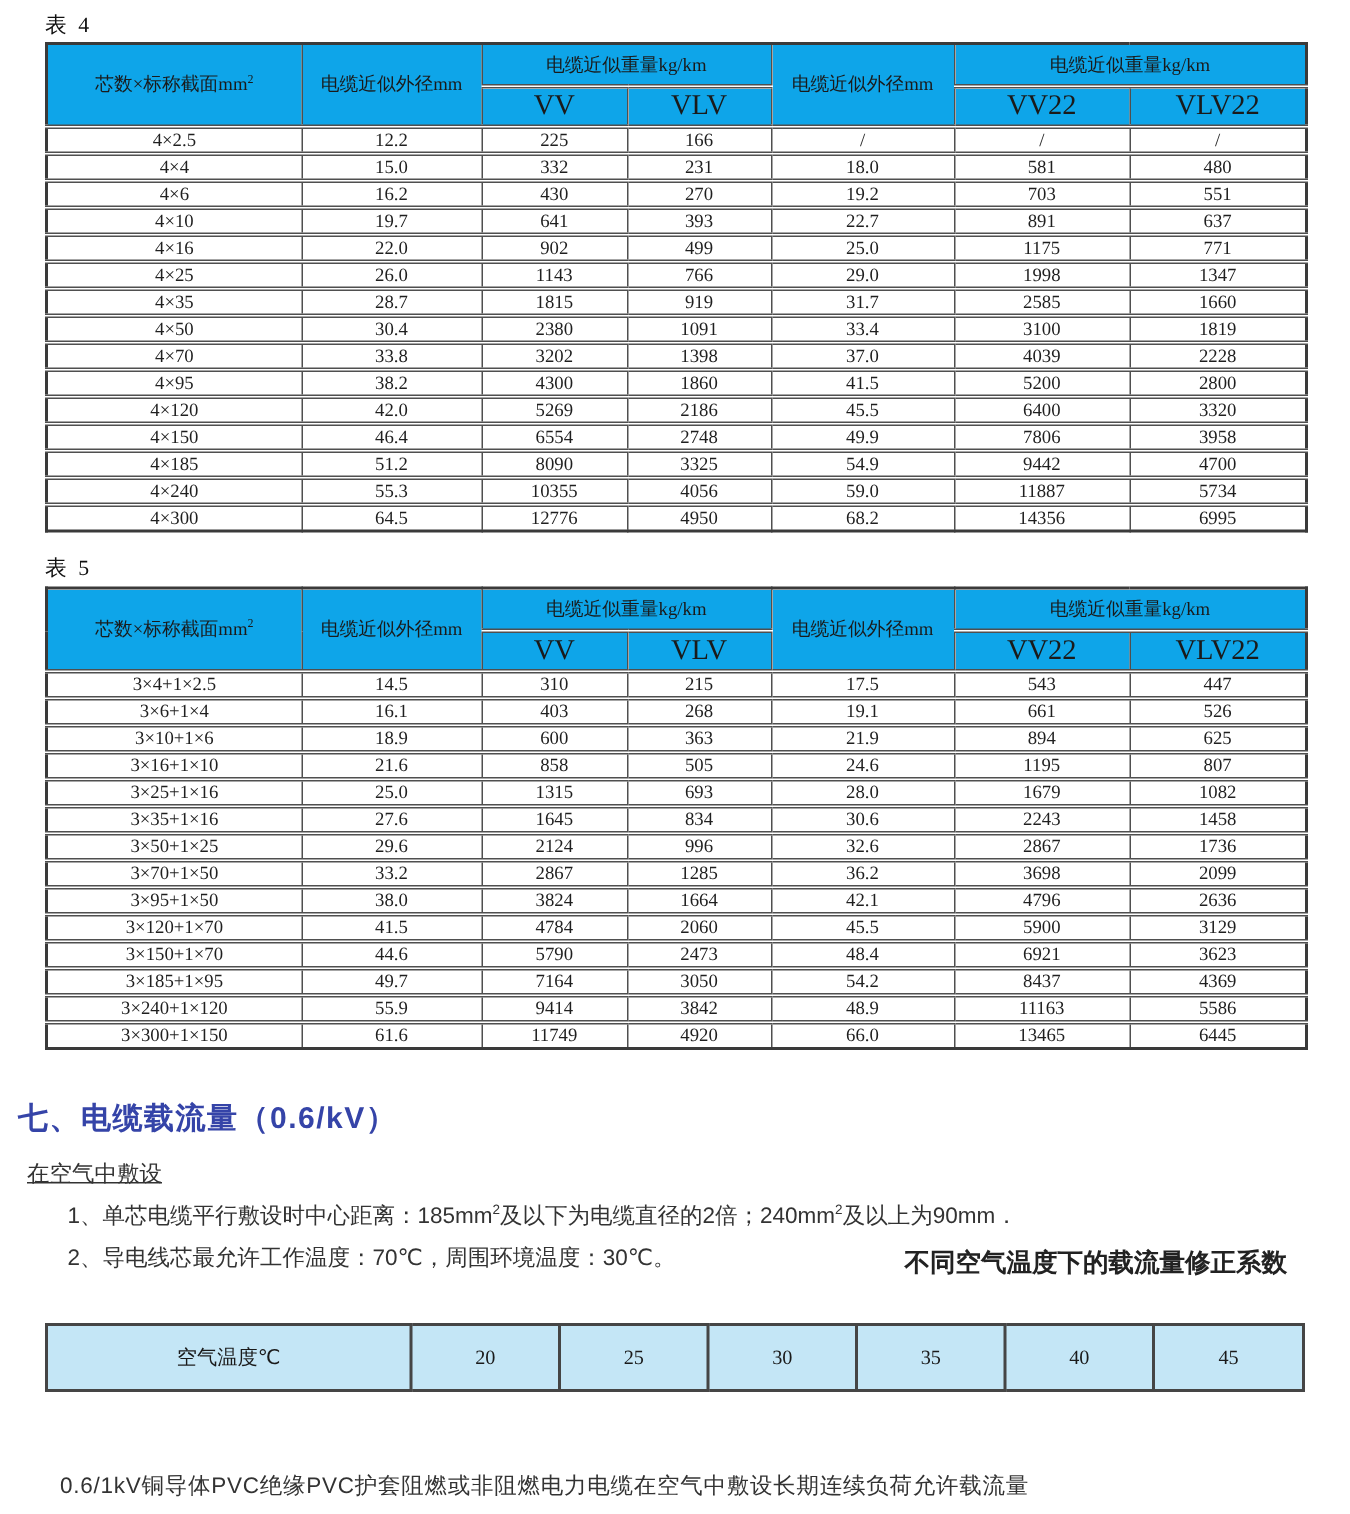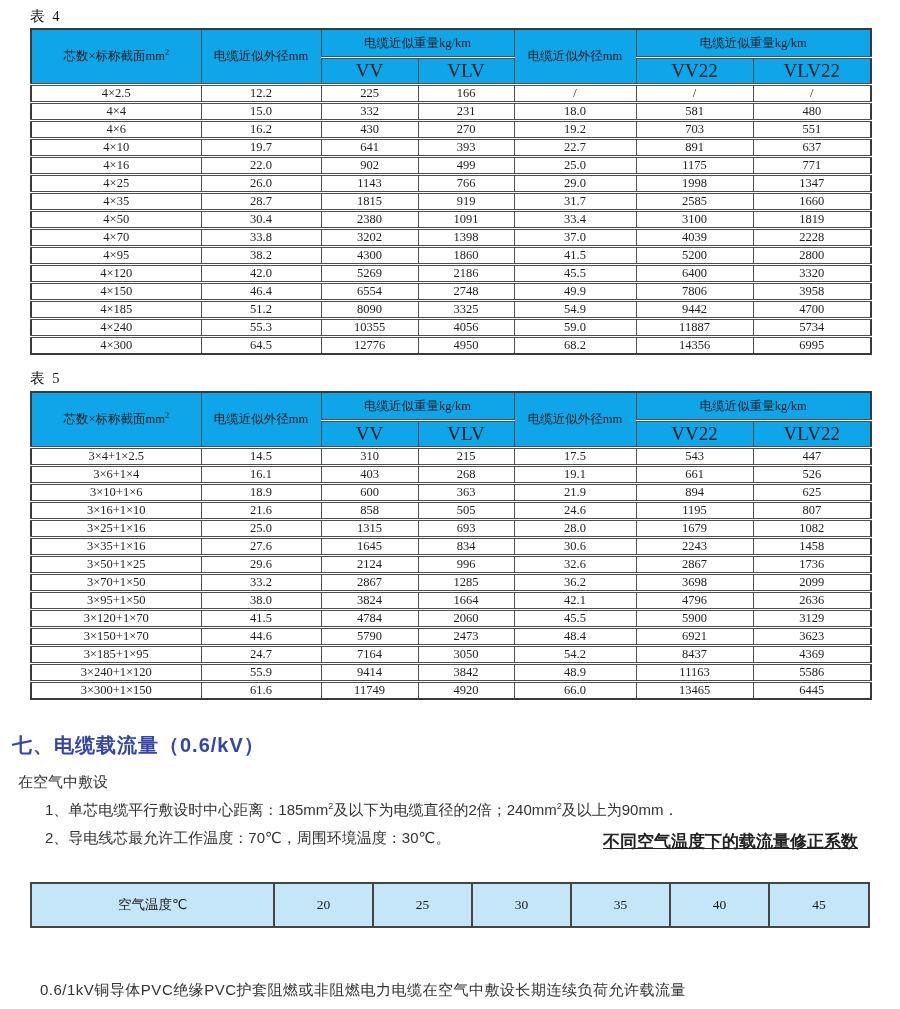--- a/index.html
+++ b/index.html
@@ -35,21 +35,21 @@
   }
   table.spec thead tr:first-child th{height:26px;}
   table.spec thead tr:last-child th{height:24px;font-size:19px;margin-left:15px;}
   table.spec tbody td{height:14px;font-size:12.5px;color:#1f1f1f;}
   table.spec thead sup{font-size:8px;vertical-align:super;}
 
   
   .heading{
     left:12px;font-size:20px;font-weight:bold;color:#3544a8;letter-spacing:1px;
   }
-  .bodyline{left:18px;font-size:15px;color:#333;}
+  .bodyline{left:18px;font-size:15px;color:#333;text-decoration:underline;}
   .numitem{left:45px;font-size:15px;color:#333;}
   .numitem sup{font-size:9px;}
   .subtitle{right:42px;font-size:17px;font-weight:bold;color:#222;}
 
   
   table.ctable{
     border-collapse:collapse;table-layout:fixed;width:838px;
     border:2px solid #3a3a3a;
   }
   table.ctable th,table.ctable td{
@@ -354,21 +354,21 @@
         <td>3×150+1×70</td>
         <td>44.6</td>
         <td>5790</td>
         <td>2473</td>
         <td>48.4</td>
         <td>6921</td>
         <td>3623</td>
       </tr>
       <tr>
         <td>3×185+1×95</td>
-        <td>24.7</td>
+        <td>49.7</td>
         <td>7164</td>
         <td>3050</td>
         <td>54.2</td>
         <td>8437</td>
         <td>4369</td>
       </tr>
       <tr>
         <td>3×240+1×120</td>
         <td>55.9</td>
         <td>9414</td>
@@ -386,21 +386,21 @@
         <td>13465</td>
         <td>6445</td>
       </tr>
     </tbody>
 </table>
 
 <div class="abs heading" style="top:732px;">七、电缆载流量（0.6/kV）</div>
 <div class="abs bodyline" style="top:773px;">在空气中敷设</div>
 <div class="abs numitem" style="top:801px;"><span>1、单芯电缆平行敷设时中心距离：185mm</span><sup>2</sup><span>及以下为电缆直径的2倍；240mm</span><sup>2</sup><span>及以上为90mm．</span></div>
 <div class="abs numitem" style="top:829px;">2、导电线芯最允许工作温度：70℃，周围环境温度：30℃。</div>
-<div class="abs subtitle" style="top:830px;text-decoration:underline;">不同空气温度下的载流量修正系数</div>
+<div class="abs subtitle" style="top:830px;">不同空气温度下的载流量修正系数</div>
 
 <table class="ctable abs" style="top:882px;left:30px;">
   <colgroup>
     <col style="width:243px">
       <col style="width:99px">
       <col style="width:99px">
     <col style="width:99px">
       <col style="width:99px">
       <col style="width:99px">
       <col style="width:100px">

